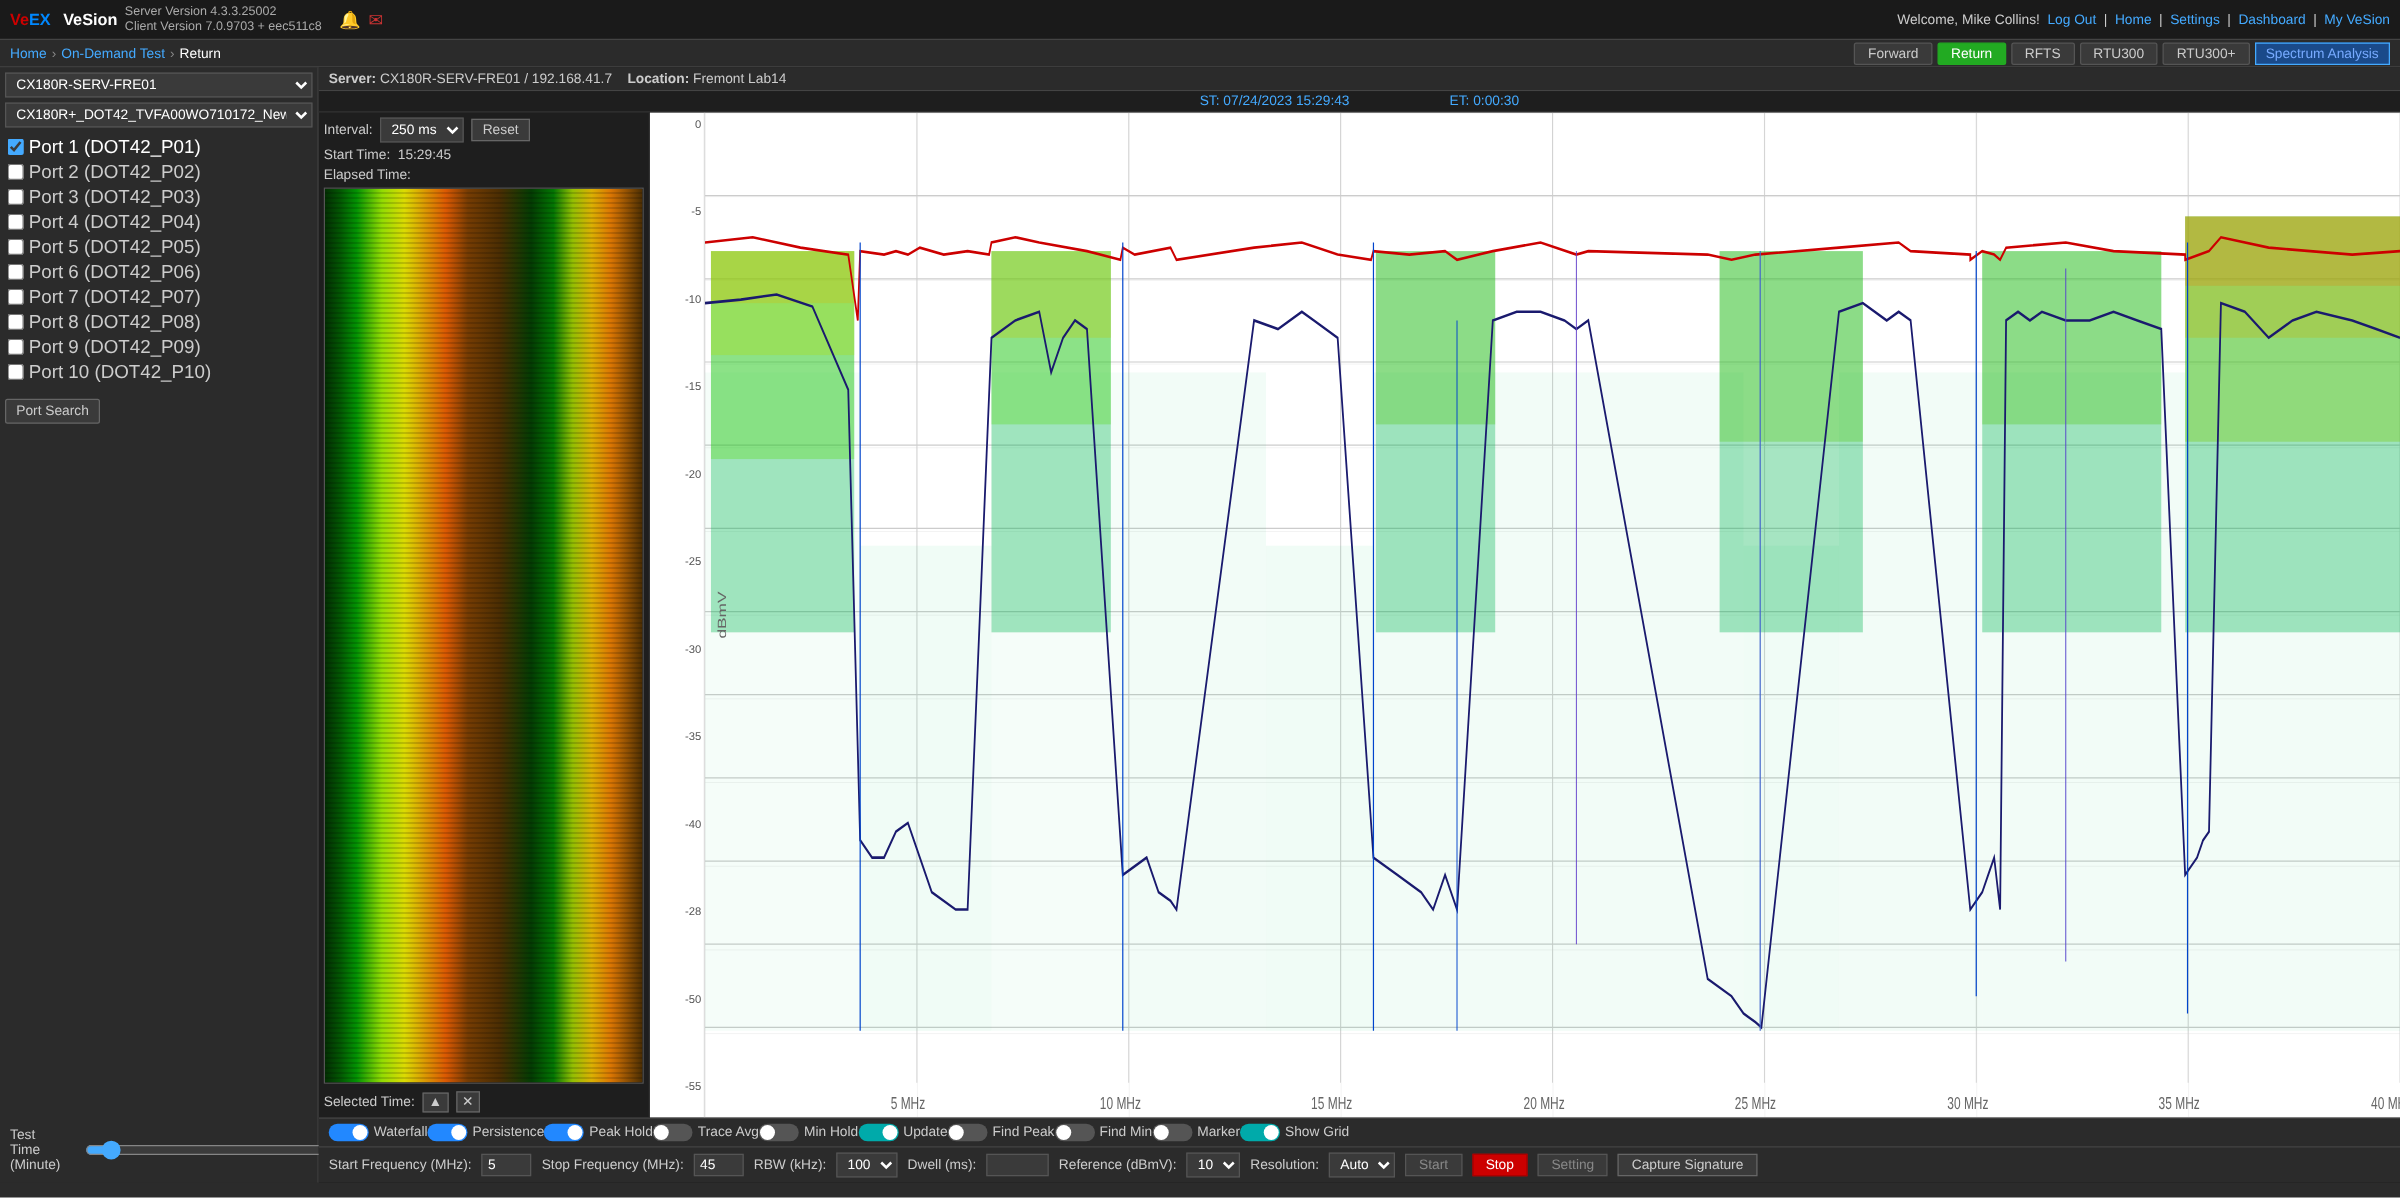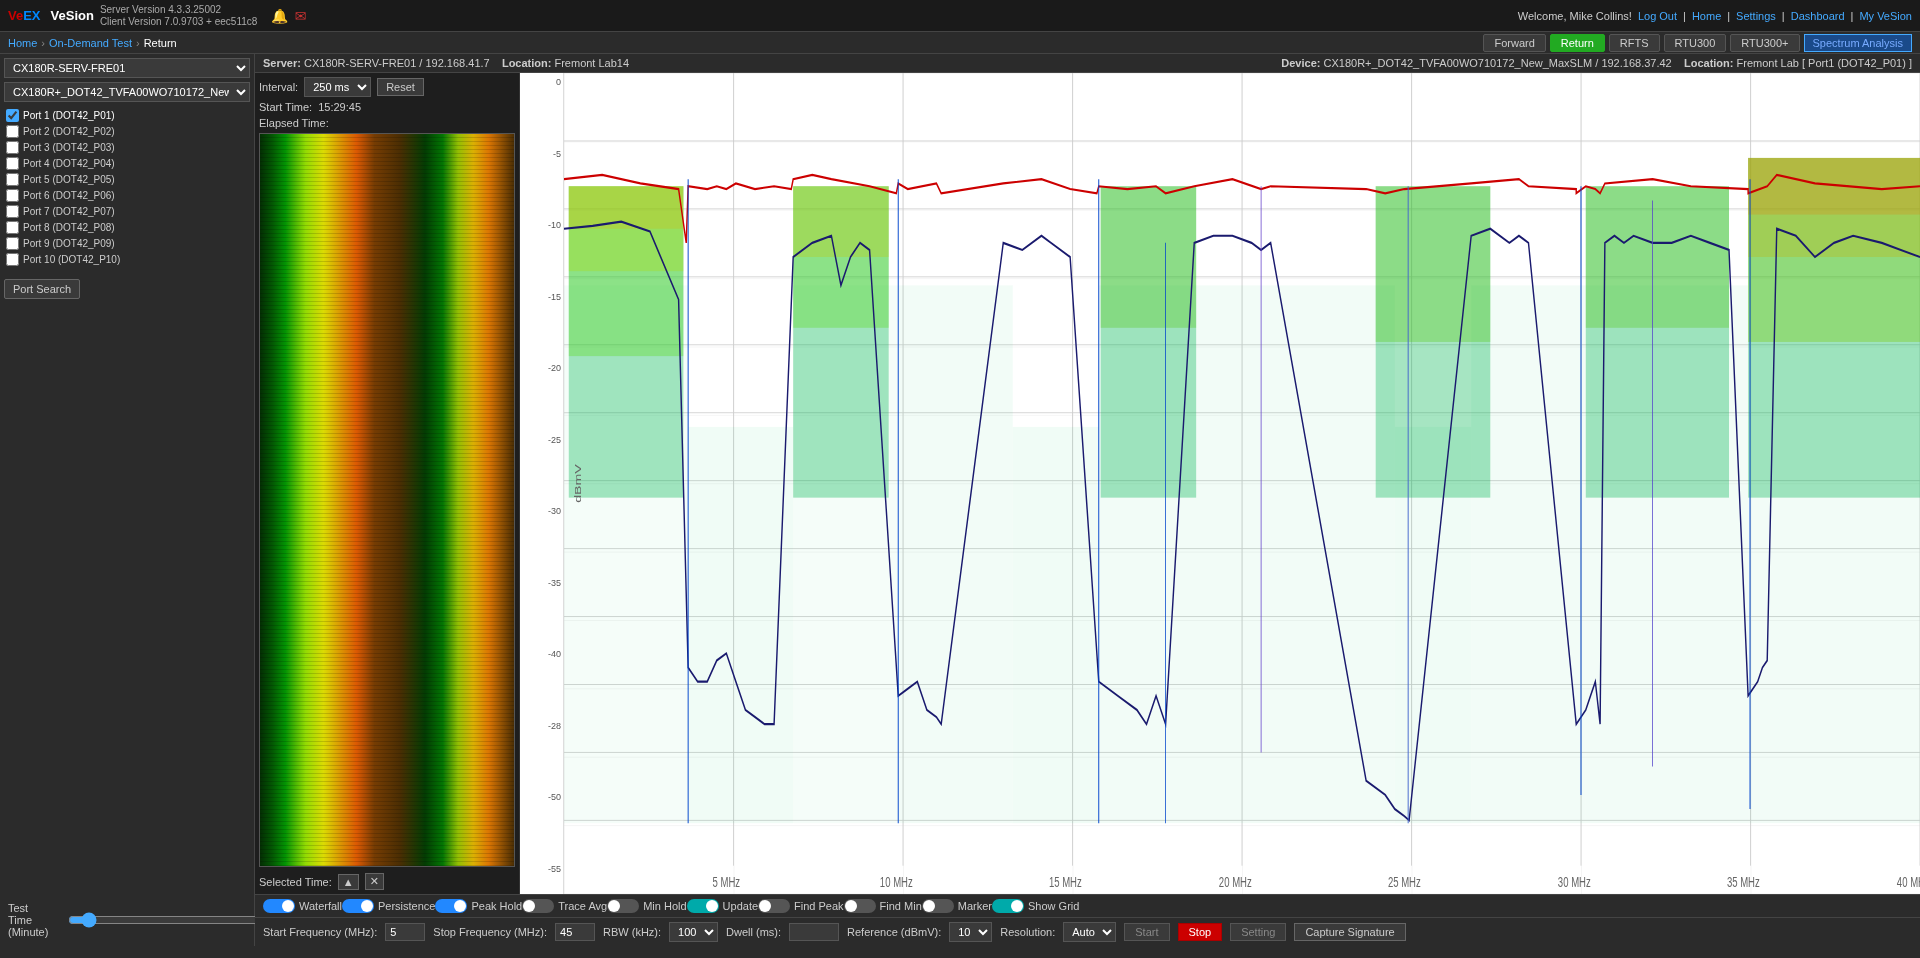--- a/index.html
+++ b/index.html
@@ -78,21 +78,21 @@
       width: 100%;
       background: #3a3a3a;
       color: #fff;
       border: 1px solid #555;
       padding: 2px 4px;
       font-size: 11px;
     }
     #port-list { display: flex; flex-direction: column; gap: 1px; margin-top: 2px; }
     .port-item { display: flex; align-items: center; gap: 4px; padding: 1px 2px; cursor: pointer; }
     .port-item input[type="checkbox"] { cursor: pointer; accent-color: #4af; }
-    .port-item label { color: #ccc; cursor: pointer; font-size: 10px; }
+    .port-item label { color: #ccc; cursor: pointer; font-size: 15px; }
     .port-item.checked label { color: #fff; }
     #port-search-btn {
       margin-top: 8px;
       padding: 3px 8px;
       background: #3a3a3a;
       color: #ccc;
       border: 1px solid #666;
       cursor: pointer;
       font-size: 11px;
       border-radius: 2px;
@@ -458,29 +458,32 @@
   <div id="content-area">
 
     <div id="info-bar">
       <div>
         <b>Server:</b>
         <span>CX180R-SERV-FRE01 / 192.168.41.7</span>
         &nbsp;&nbsp;
         <b>Location:</b>
         <span>Fremont Lab14</span>
       </div>
-      <div>
-        <b>Device:</b>
-        <span>CX180R+_DOT42_TVFA00WO710172_New_MaxSLM / 192.168.37.42</span>
-        &nbsp;&nbsp;
-        <b>Location:</b>
-        <span>Fremont Lab [ Port1 (DOT42_P01) ]</span>
-      </div>
     </div>
 
+    <div id="timing-bar">
+      <span>
+        <span>ST:</span>
+        <span>07/24/2023 15:29:43</span>
+      </span>
+      <span>
+        <span>ET:</span>
+        <span>0:00:30</span>
+      </span>
+    </div>
 
     <div id="chart-container">
 
       <div id="left-panel">
         <div id="controls-row">
           <span id="interval-label">Interval:</span>
           <select id="interval-select"><option>100 ms</option><option selected="">250 ms</option><option>500 ms</option><option>1 s</option><option>2 s</option><option>5 s</option></select>
           <button id="reset-btn">Reset</button>
         </div>
         <div id="start-time-row">

